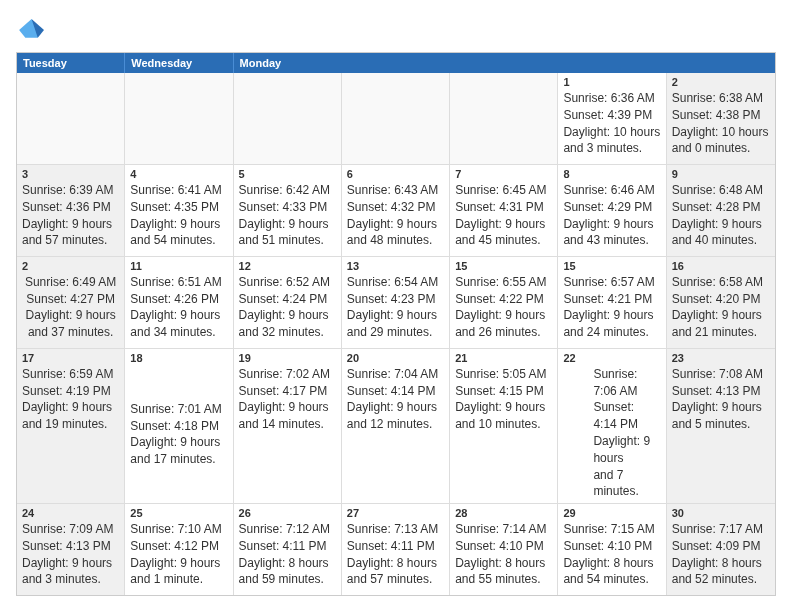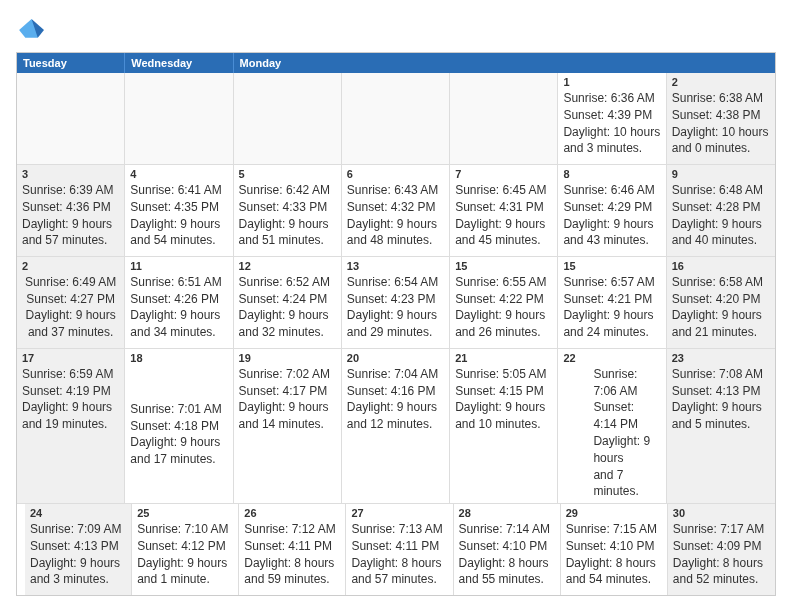--- a/index.html
+++ b/index.html
@@ -82,21 +82,21 @@
       flex: 1;
       display: flex;
       flex-direction: column;
     }
     .cal-week {
       display: grid;
       grid-template-columns: repeat(7, 1fr);
       flex: 1;
       border-bottom: 1px solid #ddd;
     }
-    .cal-week:last-child { border-bottom: none; margin-left: 8px; }
+    .cal-week:last-child { border-bottom: none; }
     .cal-cell {
       border-right: 1px solid #ddd;
       padding: 3px 5px;
       font-size: 9px;
       color: #333;
       vertical-align: top;
       min-height: 0;
     }
     .cal-cell:last-child { border-right: none; }
     .cal-cell.empty { background: #f9f9f9; }
@@ -282,21 +282,21 @@
           <div class="cal-cell">
             <span class="day-num">19</span>
             <div class="cell-info" style="white-space: pre-line;">Sunrise: 7:02 AM
 Sunset: 4:17 PM
 Daylight: 9 hours
 and 14 minutes.</div>
           </div>
           <div class="cal-cell">
             <span class="day-num">20</span>
             <div class="cell-info" style="white-space: pre-line;">Sunrise: 7:04 AM
-Sunset: 4:16 PM
+Sunset: 4:14 PM
 Daylight: 9 hours
 and 12 minutes.</div>
           </div>
           <div class="cal-cell">
             <span class="day-num">21</span>
             <div class="cell-info" style="white-space: pre-line;">Sunrise: 5:05 AM
 Sunset: 4:15 PM
 Daylight: 9 hours
 and 10 minutes.</div>
           </div>

